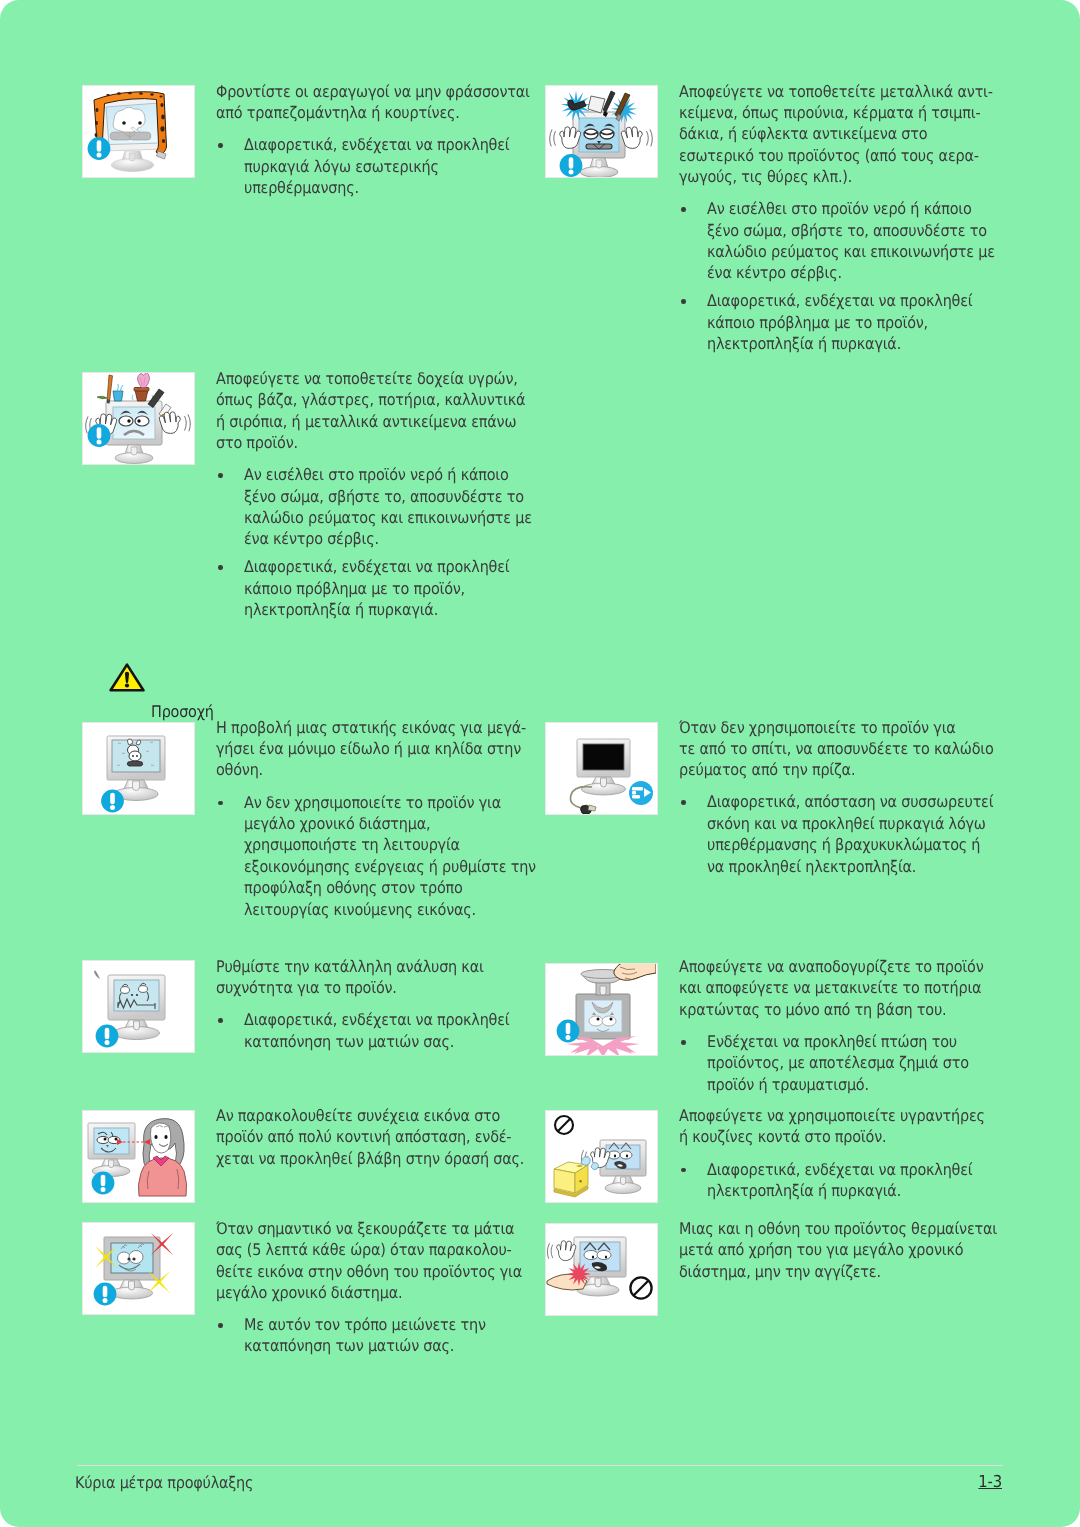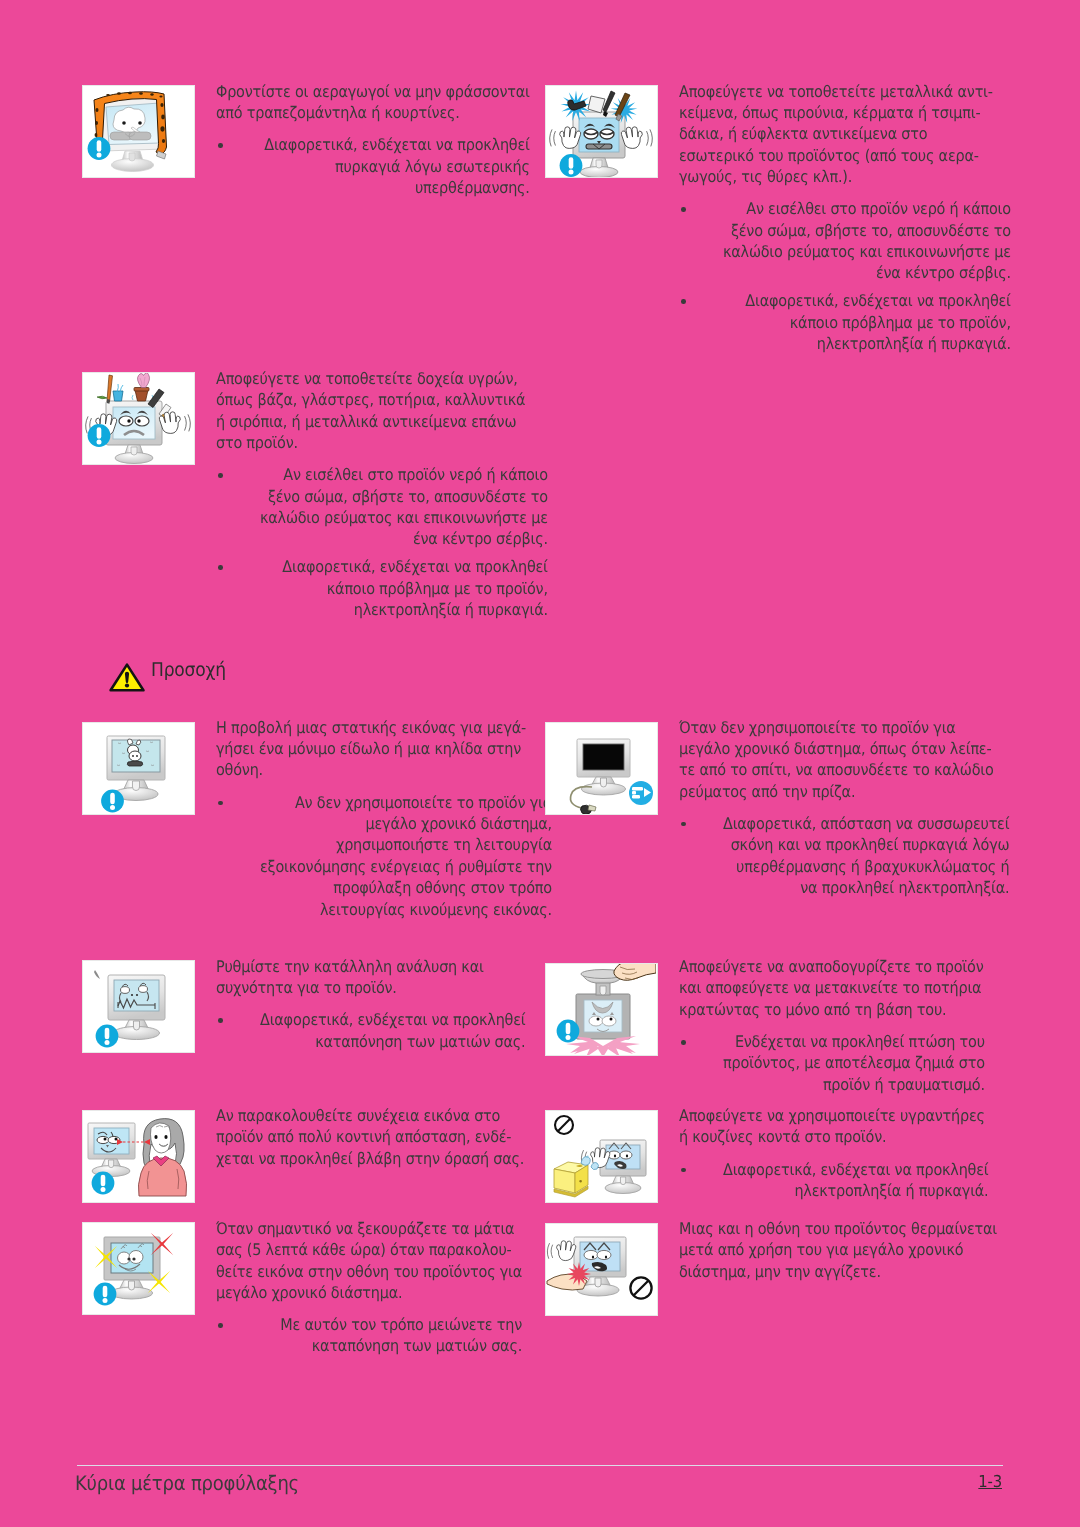--- a/index.html
+++ b/index.html
@@ -1,34 +1,34 @@
 <!DOCTYPE html>
 <html><head>
 <meta charset="utf-8">
 <title>.</title>
 <style>
   html,body{margin:0;padding:0;background:#ffffff;}
   body{width:1080px;height:1527px;position:relative;overflow:hidden;
        font-family:"DejaVu Sans Condensed","DejaVu Sans",sans-serif;
        color:#3b3b3b;letter-spacing:-0.2px;-webkit-font-smoothing:antialiased;text-rendering:geometricPrecision;}
-  .page{position:absolute;left:0;top:0;width:1080px;height:1527px;background:#ec4899;}
+  .page{position:absolute;left:0;top:0;width:1080px;height:1527px;background:#86efac;border-radius:19px;}
   .notice{position:absolute;left:0;top:0;}
   .pic{position:absolute;width:113px;height:93px;border:1px solid #e8e8e8;background:#fff;box-sizing:border-box;overflow:hidden;}
   .pic svg{display:block;width:110px;height:91px;}
   .txt{position:absolute;font-size:16px;}
   .para{margin:0;}
   .line{display:block;white-space:pre;height:21.4px;line-height:21.4px;font-size:16px;}
   .bullet{position:relative;margin-top:6.6px;}
   .para + .bullet{margin-top:10.7px;}
   .bullet-dot{position:absolute;left:2.2px;top:9.0px;width:4.6px;height:4.6px;border-radius:50%;background:#3b3b3b;font-size:0;color:transparent;overflow:hidden;}
-  .bullet-lines{margin-left:44px;text-align:right;}
+  .bullet-lines{margin-left:28px;}
   .caution{position:absolute;}
   .caution-label{position:absolute;white-space:pre;color:#2d2d2d;}
   .foot-rule{position:absolute;height:1px;background:#dcdce8;}
-  .foot-left{position:absolute;white-space:pre;color:#3b3b3b;font-size:20px;line-height:18px;}
+  .foot-left{position:absolute;white-space:pre;color:#3b3b3b;font-size:16px;line-height:18px;}
   .foot-right{position:absolute;white-space:pre;color:#2d2d2d;font-size:16.5px;line-height:18px;text-align:right;text-decoration:underline;}
 </style>
 </head>
 <body>
 
 <div class="page">
 <section class="notice">
  <div class="pic" style="left:82px;top:85.0px">
         <svg viewBox="0 0 110 91" width="110" height="91">
           <defs>
@@ -436,21 +436,20 @@
             <rect x="86" y="64" width="11" height="3.4" rx="1.2" fill="#fff"></rect>
             <rect x="86" y="72" width="8" height="3.4" rx="1.2" fill="#fff"></rect>
             <rect x="86" y="68" width="4" height="3.4" rx="1" fill="#fff"></rect>
             <path d="M98 65 l7 4.5 l-7 4.5 Z" fill="#fff"></path>
           </g>
         </svg>
       </div>
  <div class="txt" style="left:679px;top:716.6px">
   <p class="para">
    <span class="line">Όταν δεν χρησιμοποιείτε το προϊόν για</span>
-   <span class="line">μεγάλο χρονικό διάστημα, όπως όταν λείπε-</span>
    <span class="line">τε από το σπίτι, να αποσυνδέετε το καλώδιο</span>
    <span class="line">ρεύματος από την πρίζα.</span>
   </p>
   <div class="bullet">
    <span class="bullet-dot">•</span>
    <div class="bullet-lines">
     <span class="line">Διαφορετικά, απόσταση να συσσωρευτεί</span>
     <span class="line">σκόνη και να προκληθεί πυρκαγιά λόγω</span>
     <span class="line">υπερθέρμανσης ή βραχυκυκλώματος ή</span>
     <span class="line">να προκληθεί ηλεκτροπληξία.</span>
@@ -877,17 +876,17 @@
   </p>
  </div>
 </section>
 <div class="caution" style="left:109px;top:663px">
   <svg width="36" height="29" viewBox="0 0 36 29">
     <path d="M18 1.6 L34.4 27.3 L1.6 27.3 Z" fill="#fff000" stroke="#141414" stroke-width="2.6" stroke-linejoin="round"></path>
     <path d="M15.9 10.8 a2.1 2.1 0 0 1 4.2 0 l-0.9 8.0 a1.15 1.15 0 0 1 -2.4 0 Z" fill="#141414"></path>
     <ellipse cx="18" cy="22.6" rx="2.1" ry="2.0" fill="#141414"></ellipse>
   </svg>
 </div>
-<div class="caution-label" style="left:151px;top:659px;font-size:19px">Προσοχή</div>
+<div class="caution-label" style="left:151px;top:702px;font-size:16px">Προσοχή</div>
 <div class="foot-rule" style="left:77px;top:1465px;width:926px"></div>
 <div class="foot-left" style="left:75px;top:1474px">Κύρια μέτρα προφύλαξης</div>
 <div class="foot-right" style="left:902px;top:1473px;width:100px">1-3</div>
 </div>
 
 </body></html>

